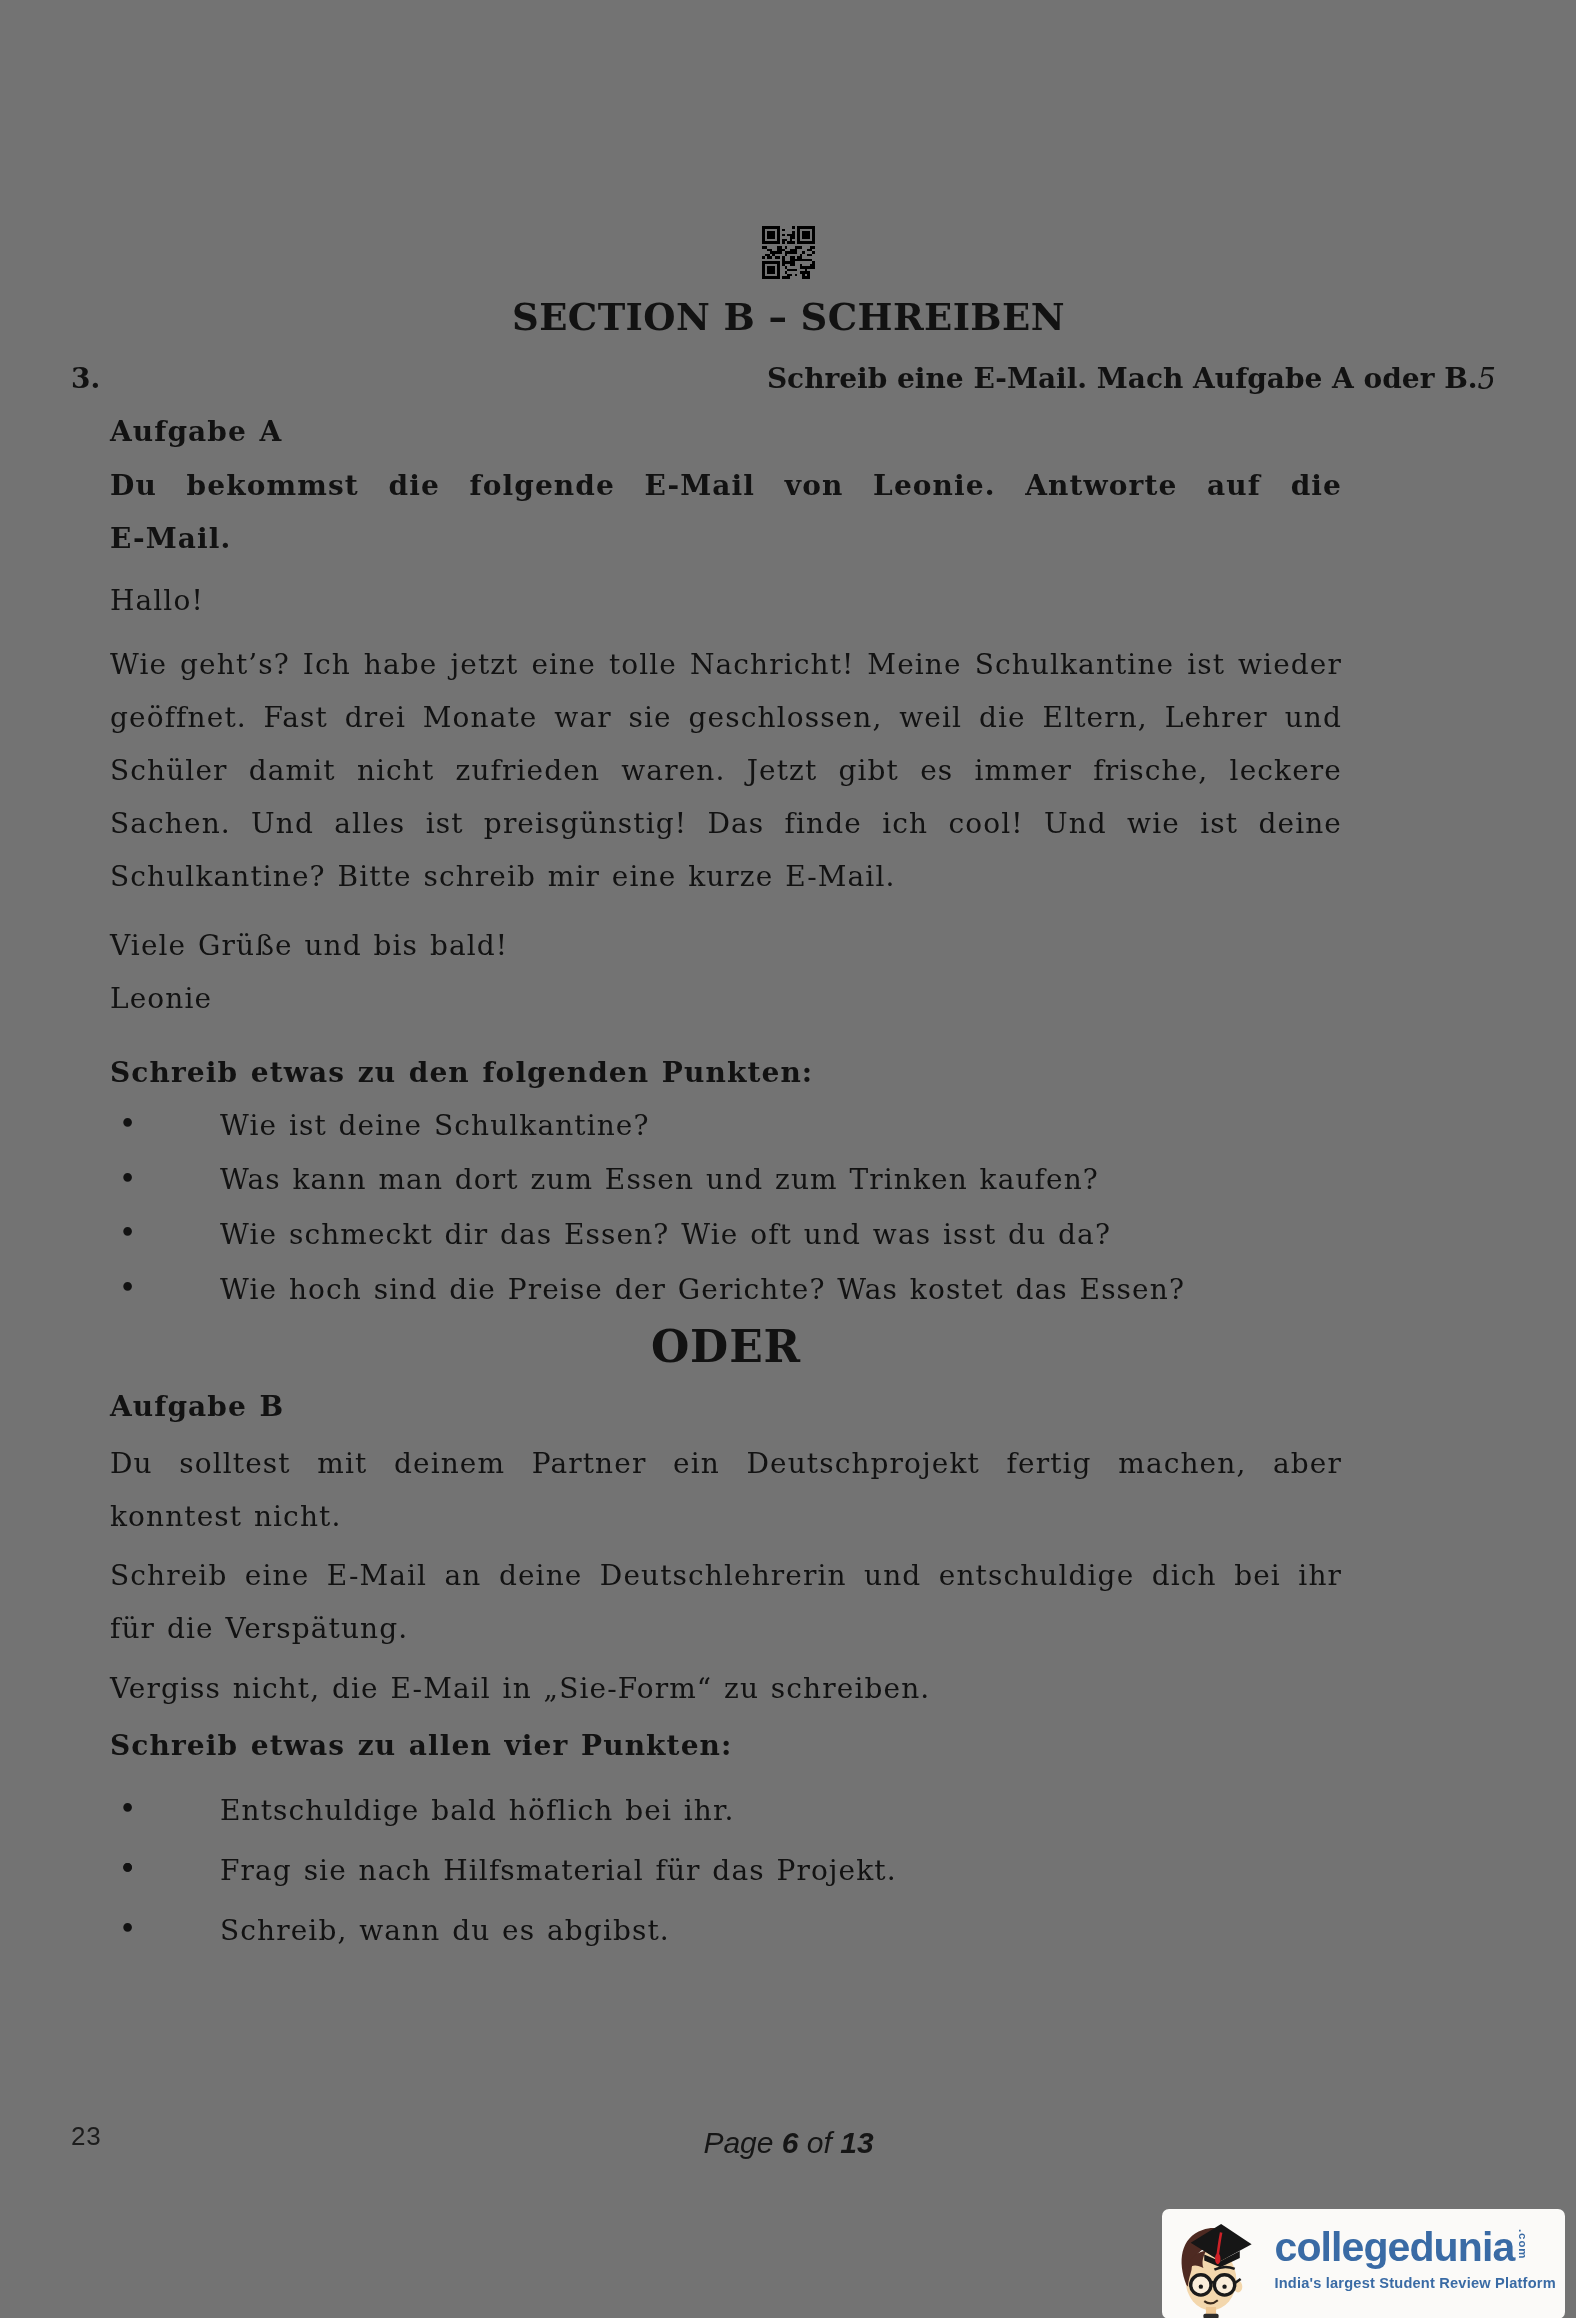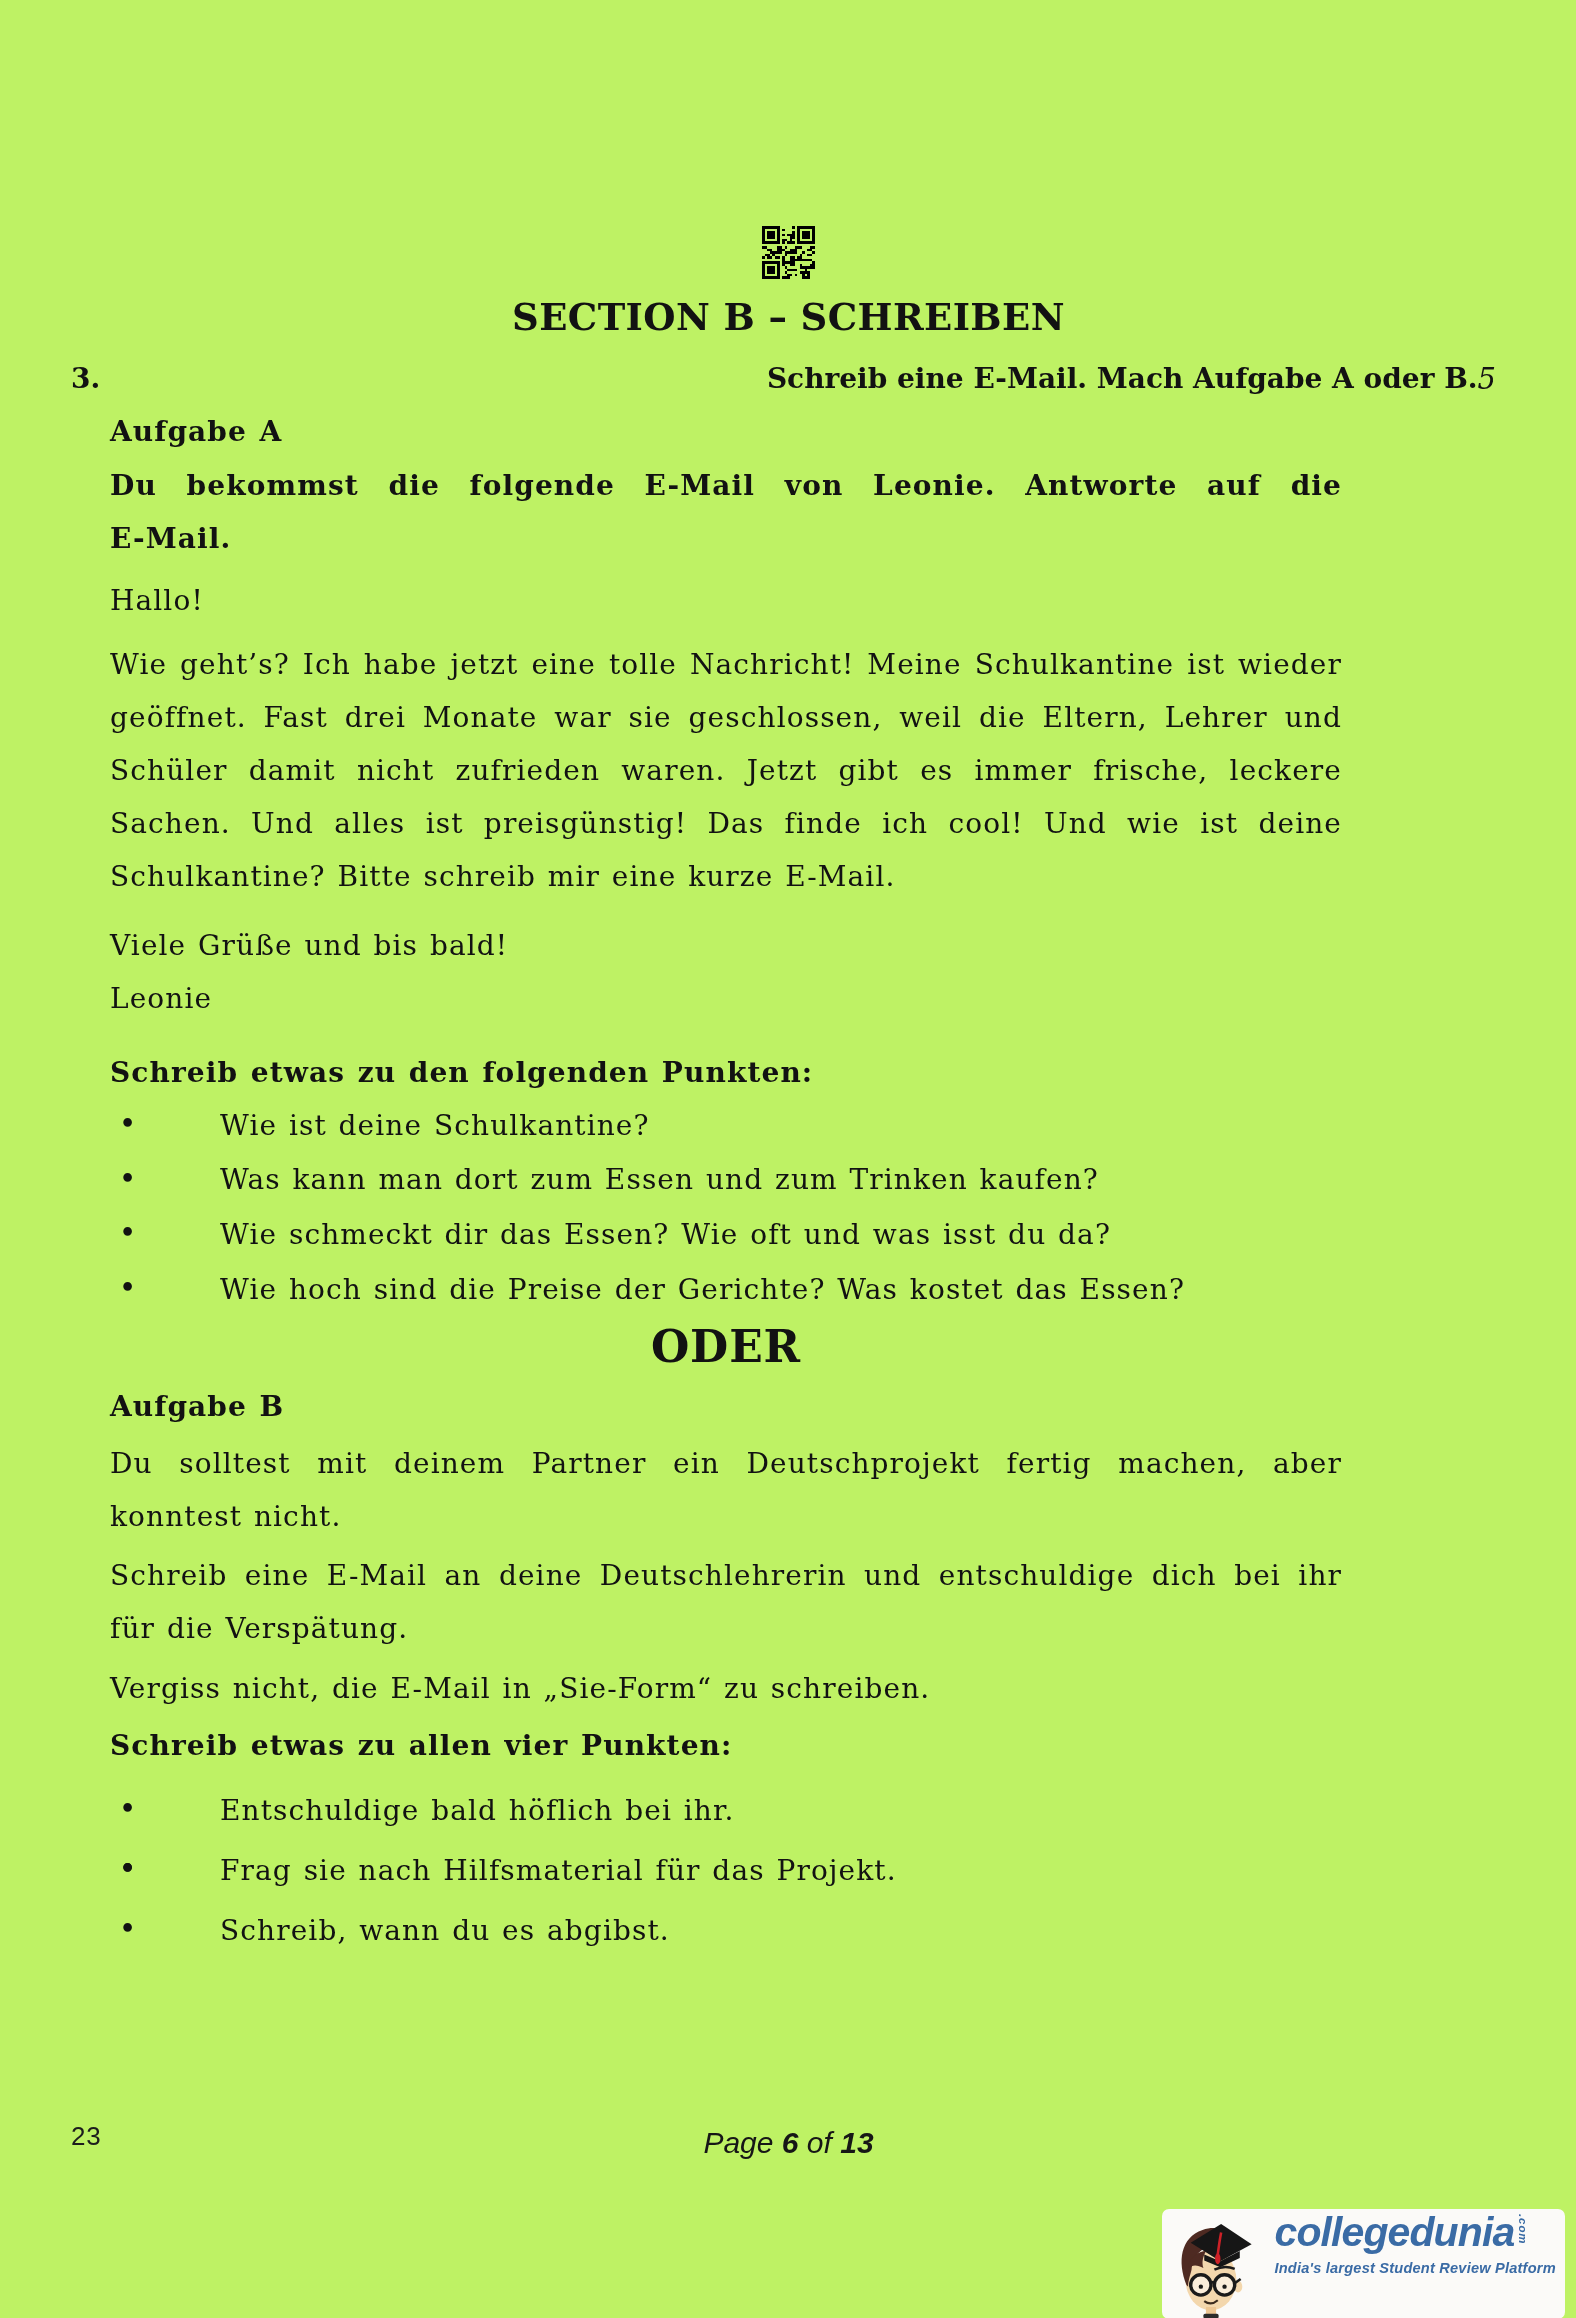--- a/index.html
+++ b/index.html
@@ -1,18 +1,18 @@
 <!DOCTYPE html>
 <html style="font-size:14px"><head>
 <meta charset="utf-8">
 <style>
   html,body { margin:0; padding:0; background:#e9e9e9; }
   .page {
     position:relative; width:1577px; height:2319px; margin:0 auto;
-    background:#bef264; color:#121212; overflow:hidden;
+    background:#737373; color:#121212; overflow:hidden;
     font-family:"DejaVu Serif", serif;
   }
   
   .qr {
     display:block; margin:226px auto 0; width:53px; height:53px;
   }
   .section-title {
     margin:17.7px 0 0; text-align:center;
     font-size:37px; font-weight:bold; line-height:41px; letter-spacing:0.4px;
   }
@@ -59,22 +59,22 @@
     letter-spacing:0.9px;
   }
   .footer-page {
     position:absolute; left:0; top:2126px; width:100%; text-align:center;
     font-family:"Liberation Sans", sans-serif; font-style:italic; font-size:30px; color:#161616;
   }
   .footer-page .pg-strong { font-weight:bold; }
   
   .logo {
     position:absolute; right:12.4px; bottom:0;
-    display:flex; align-items:flex-start; gap:19px;
-    background:#fbfaf8; border-radius:7px; padding:3.5px 8.8px 0 5.3px;font-style:italic;
+    display:flex; align-items:center; gap:19px;
+    background:#fbfaf8; border-radius:7px; padding:3.5px 8.8px 0 5.3px;
   }
   .logo-head { display:block; }
   .logo-text { padding-bottom:12.4px; }
   .brand-row { display:flex; align-items:flex-start; }
   .brand {
     font-family:"Liberation Sans", sans-serif; font-weight:bold;
     font-size:41px; line-height:41px; letter-spacing:-0.9px; color:#3a6ba5;
   }
   .domain {
     writing-mode:vertical-rl; font-family:"Liberation Sans", sans-serif;

